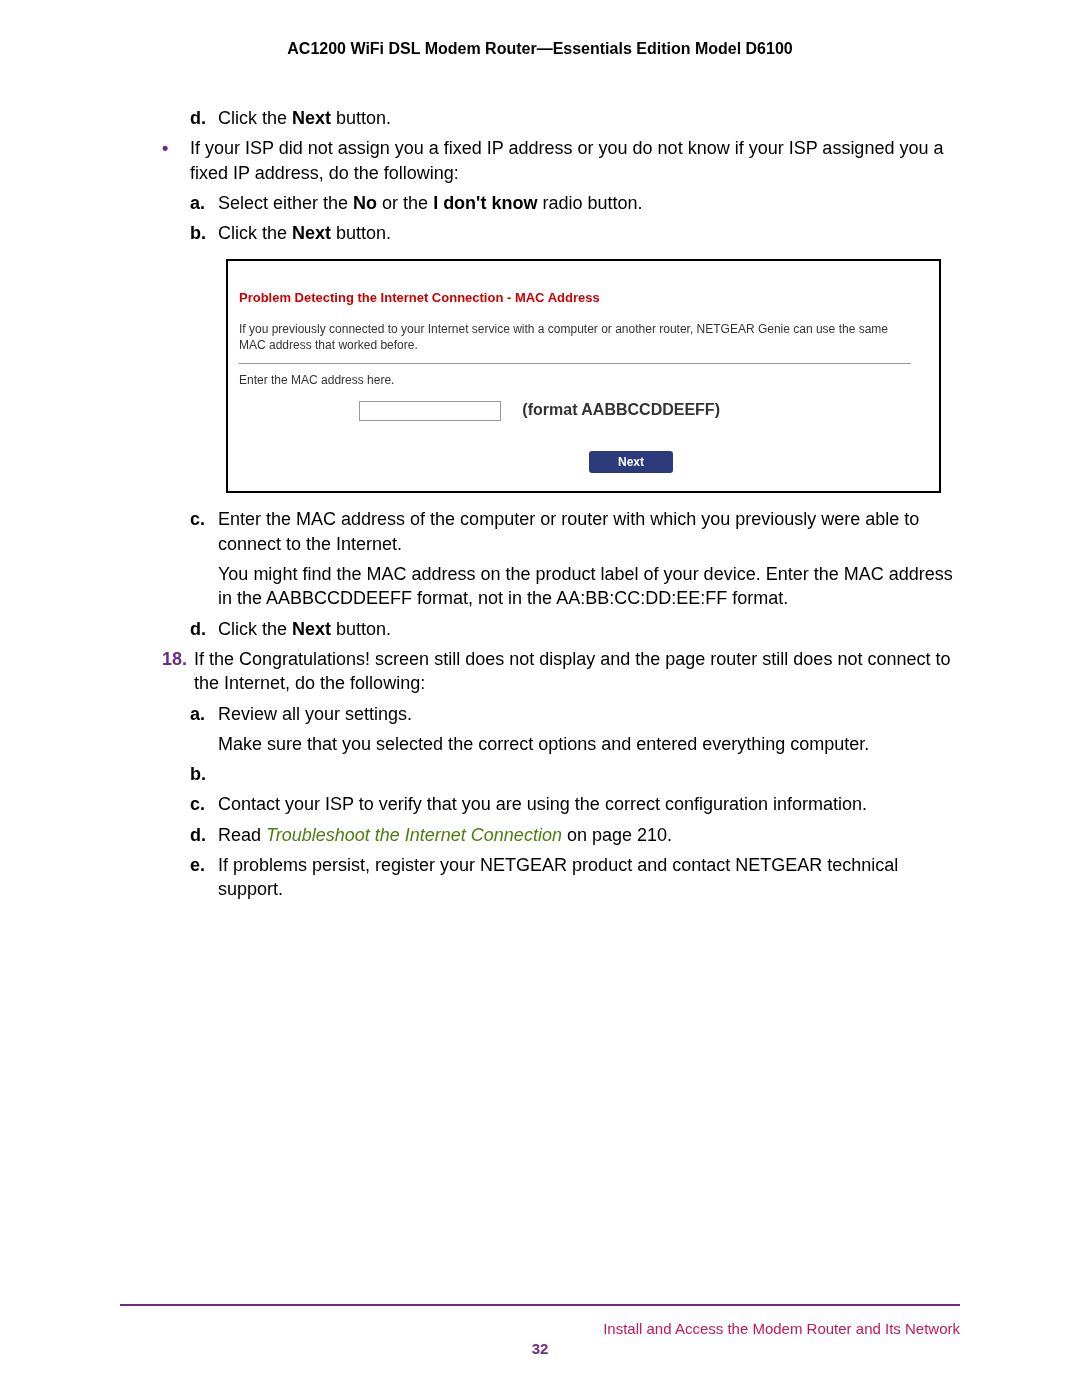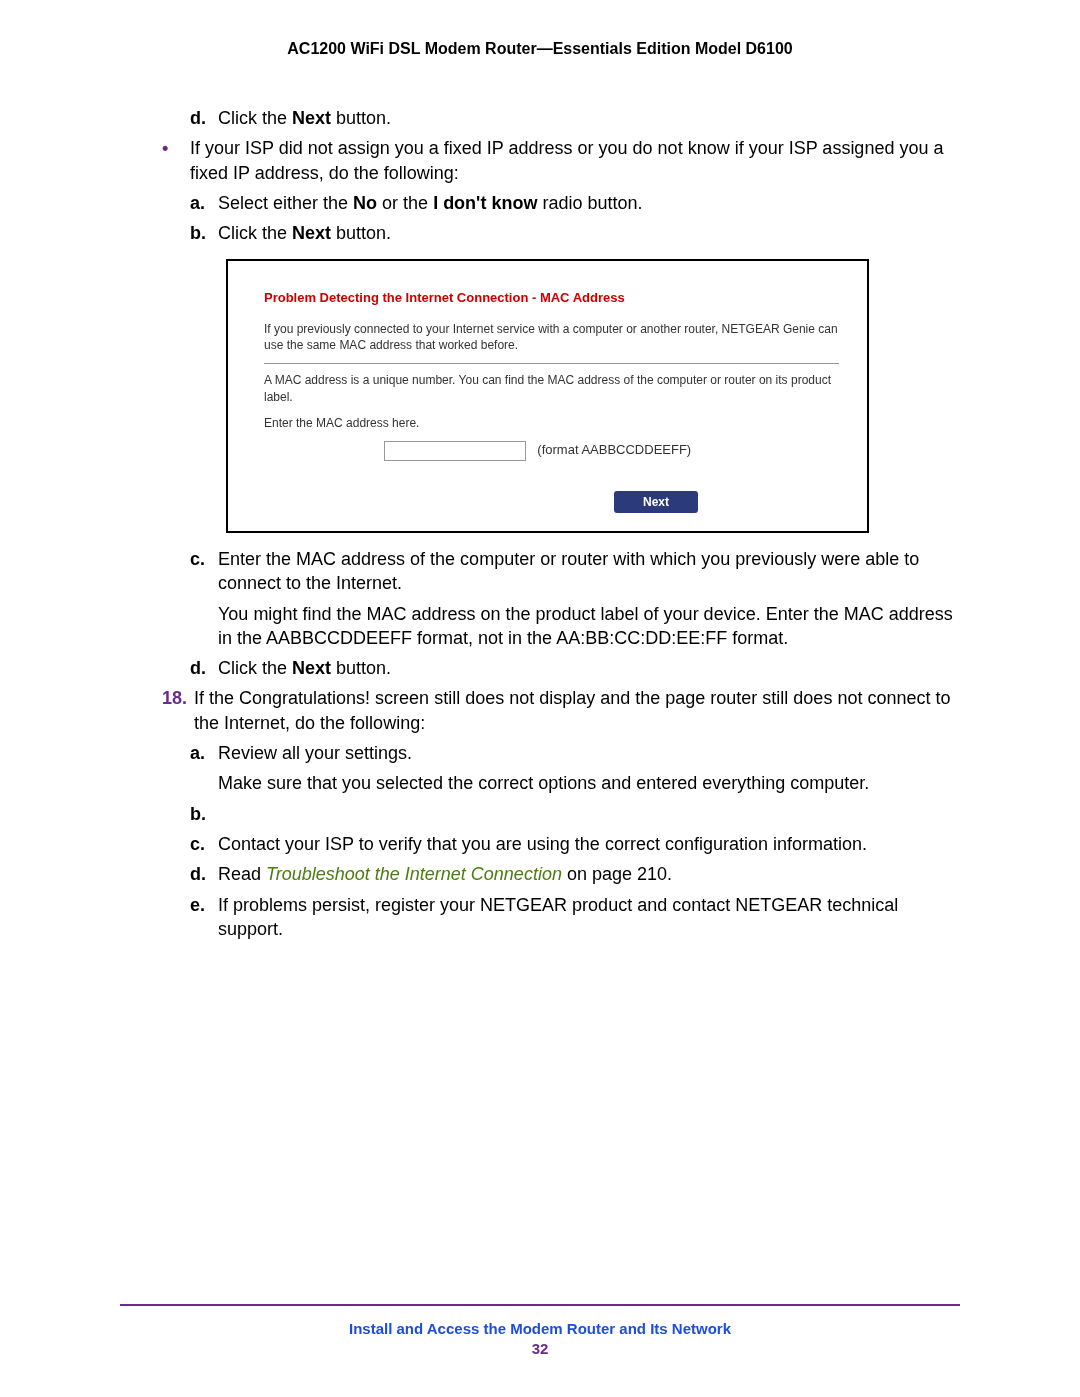--- a/index.html
+++ b/index.html
@@ -53,22 +53,22 @@
     width: 28px;
     flex-shrink: 0;
     font-weight: bold;
   }
   .substeps {
     padding-left: 70px;
   }
   .screenshot-box {
     border: 2px solid #000;
     margin: 14px 0 14px 106px;
-    width: 643px;
-    padding: 28px 28px 18px 36px;
+    width: 715px;
+    padding: 28px 28px 18px 11px;
     box-sizing: border-box;
     font-size: 12px;
     color: #333;
   }
   .screenshot-box .red-title {
     color: #c00;
     font-weight: bold;
     font-size: 13px;
     margin-bottom: 14px;
   }
@@ -78,22 +78,23 @@
   }
   .mac-input {
     border: 1px solid #999;
     width: 140px;
     height: 18px;
     display: inline-block;
     margin-left: 120px;
     vertical-align: middle;
   }
   .mac-hint {
-    font-size: 13px;
-    margin-left: 8px;
+    font-size: 16px;
+    margin-left: 18px;
+    font-weight: bold;
   }
   .next-btn {
     background: #2a3a7a;
     color: #fff;
     font-weight: bold;
     font-size: 12px;
     text-align: center;
     width: 84px;
     height: 22px;
     line-height: 22px;
@@ -113,23 +114,24 @@
     bottom: 40px;
     left: 120px;
     right: 120px;
     text-align: center;
   }
   .footer-line {
     border-top: 2px solid #6a2b8a;
     margin-bottom: 14px;
   }
   .footer-text {
-    color: #1d4ed8;
-    font-weight: bold;
+    color: #be185d;
+    font-weight: normal;
     font-size: 15px;
+    text-align: right;
   }
   .footer-num {
     color: #6a2b8a;
     font-weight: bold;
     font-size: 15px;
     margin-top: 3px;
     text-align: center;
   }
   b { font-weight: bold; }
 </style>
@@ -162,21 +164,20 @@
       <div class="step">
         <span class="label">b.</span>
         <span><span>Click the </span><b>Next</b><span> button.</span></span>
       </div>
     </div>
 
     <div class="screenshot-box">
       <div class="red-title">Problem Detecting the Internet Connection - MAC Address</div>
       <div class="para">If you previously connected to your Internet service with a computer or another router, NETGEAR Genie can use the same MAC address that worked before.</div>
       <div class="hr"></div>
-      <div class="para">A MAC address is a unique number. You can find the MAC address of the computer or router on its product label.</div>
       <div class="para">Enter the MAC address here.</div>
       <div>
         <span class="mac-input"></span>
         <span class="mac-hint">(format AABBCCDDEEFF)</span>
       </div>
       <div class="next-btn">Next</div>
     </div>
 
     <div class="substeps">
       <div class="step">

